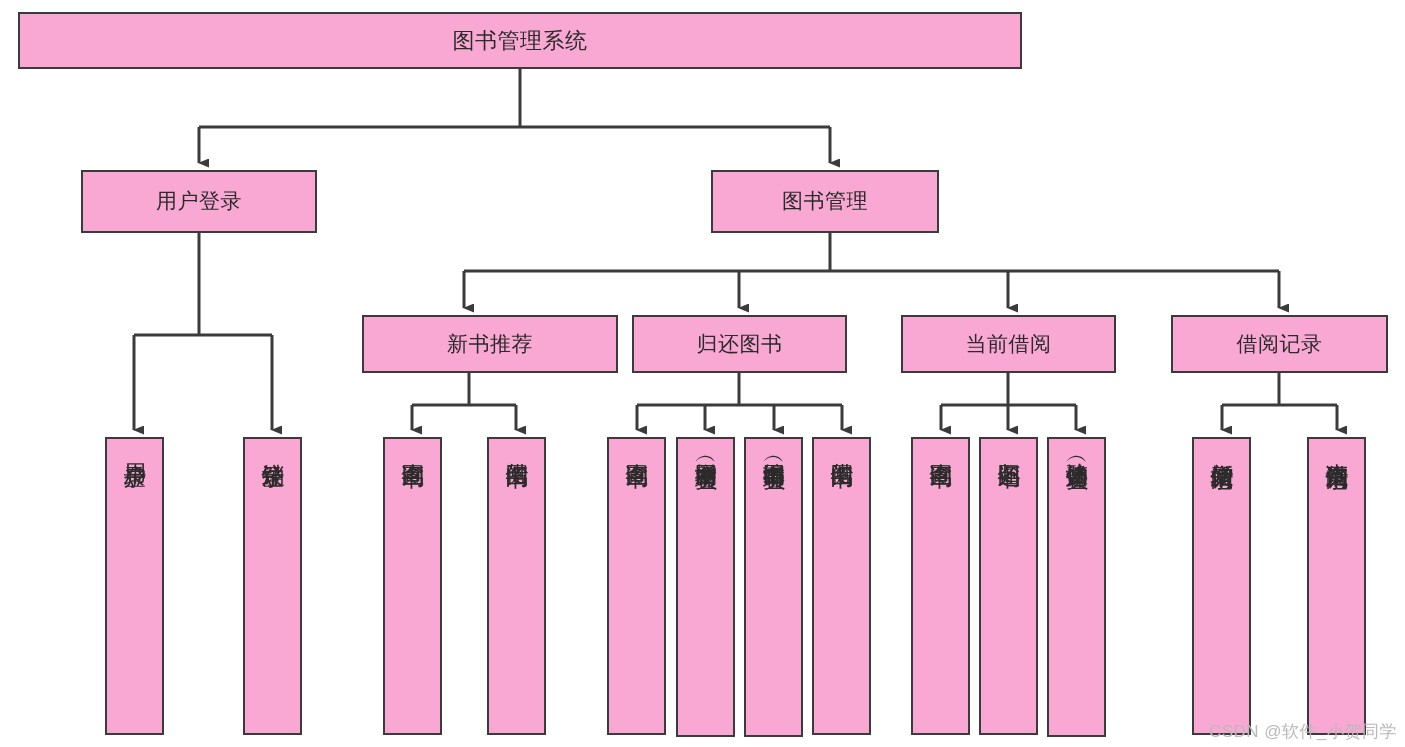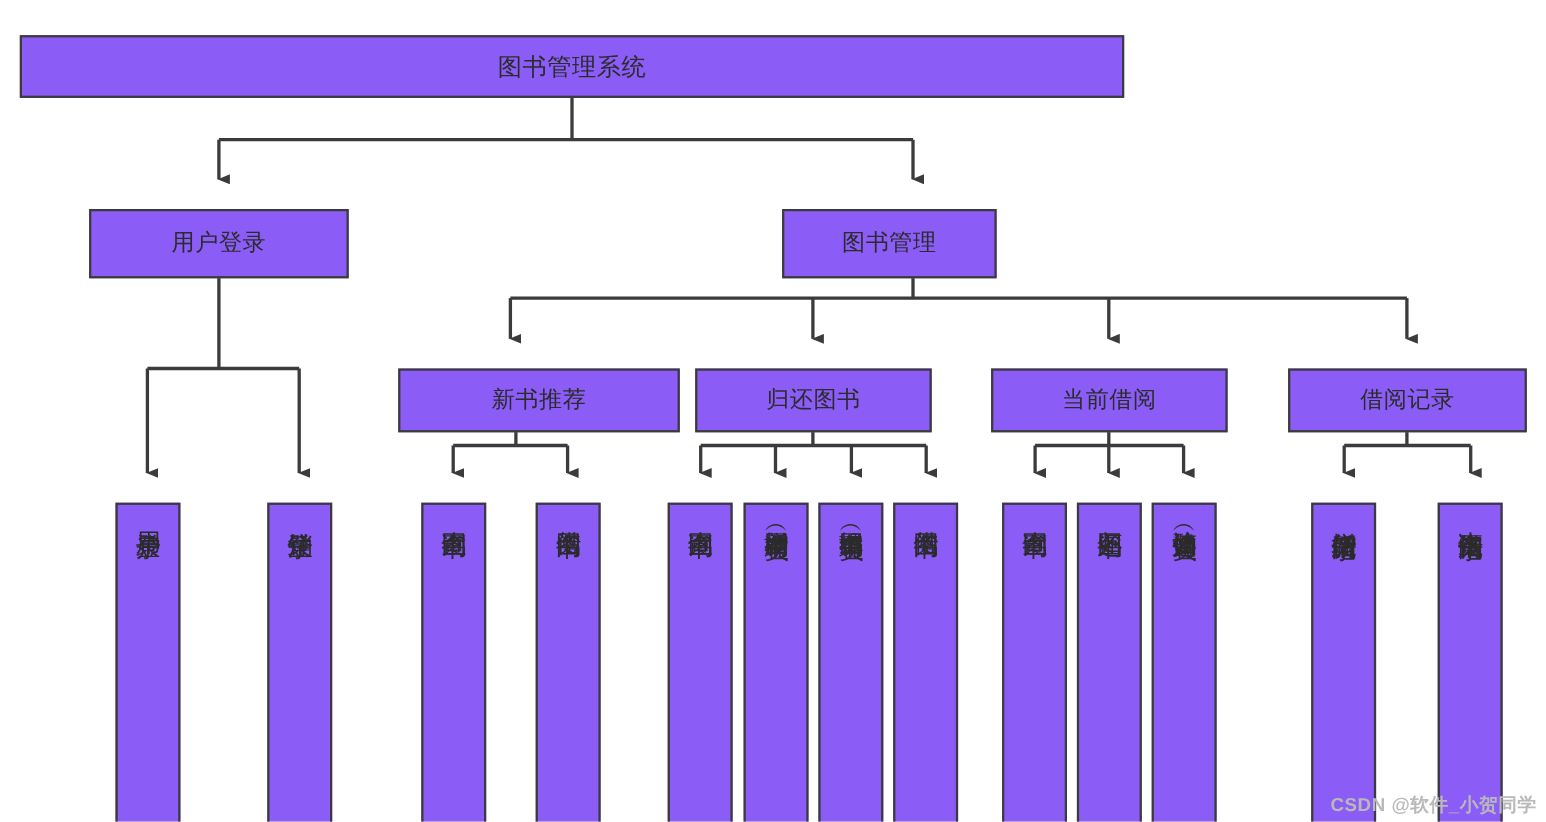--- a/index.html
+++ b/index.html
@@ -22,27 +22,26 @@
     position: absolute;
     left: 0;
     top: 0;
     width: 1405px;
     height: 747px;
     pointer-events: none;
   }
   .node {
     position: absolute;
     box-sizing: border-box;
-    background: #8b5cf6;
+    background: #f9a8d4;
     border: 2.5px solid #3b3b3b;
     display: flex;
     align-items: center;
     justify-content: center;
     color: #2b2b2b;
-    margin-top: 20px;
   }
   .node-label {
     display: block;
     text-align: center;
     line-height: 1.18;
     letter-spacing: 0.5px;
     white-space: pre-line;
   }
   
   .node.horizontal .node-label {
@@ -70,21 +69,20 @@
   }
   #watermark {
     position: absolute;
     right: 8px;
     bottom: 4px;
     font-size: 17px;
     color: #b9b9b9;
     letter-spacing: 0.5px;
     white-space: nowrap;
     user-select: none;
-    font-weight: bold;
   }
 </style>
 </head>
 <body>
 
 <div id="diagram-canvas">
 
   <svg id="edges-layer" viewBox="0 0 1405 747" width="1405" height="747" xmlns="http://www.w3.org/2000/svg">
     <defs>
       <marker id="arrowhead" markerWidth="9" markerHeight="11" refX="4.5" refY="10" orient="auto" markerUnits="userSpaceOnUse">
@@ -135,21 +133,21 @@
     </g>
   </svg>
 
   <div class="node horizontal root" style="left:18px; top:12px; width:1004px; height:57px;">
     <span class="node-label">图书管理系统</span>
   </div>
 
   <div class="node horizontal" style="left:81px; top:170px; width:236px; height:63px;">
     <span class="node-label">用户登录</span>
   </div>
-  <div class="node horizontal" style="left:711px; top:170px; width:195px; height:63px;">
+  <div class="node horizontal" style="left:711px; top:170px; width:228px; height:63px;">
     <span class="node-label">图书管理</span>
   </div>
 
   <div class="node horizontal" style="left:362px; top:315px; width:256px; height:58px;">
     <span class="node-label">新书推荐</span>
   </div>
   <div class="node horizontal" style="left:632px; top:315px; width:215px; height:58px;">
     <span class="node-label">归还图书</span>
   </div>
   <div class="node horizontal" style="left:901px; top:315px; width:215px; height:58px;align-items:center;">

